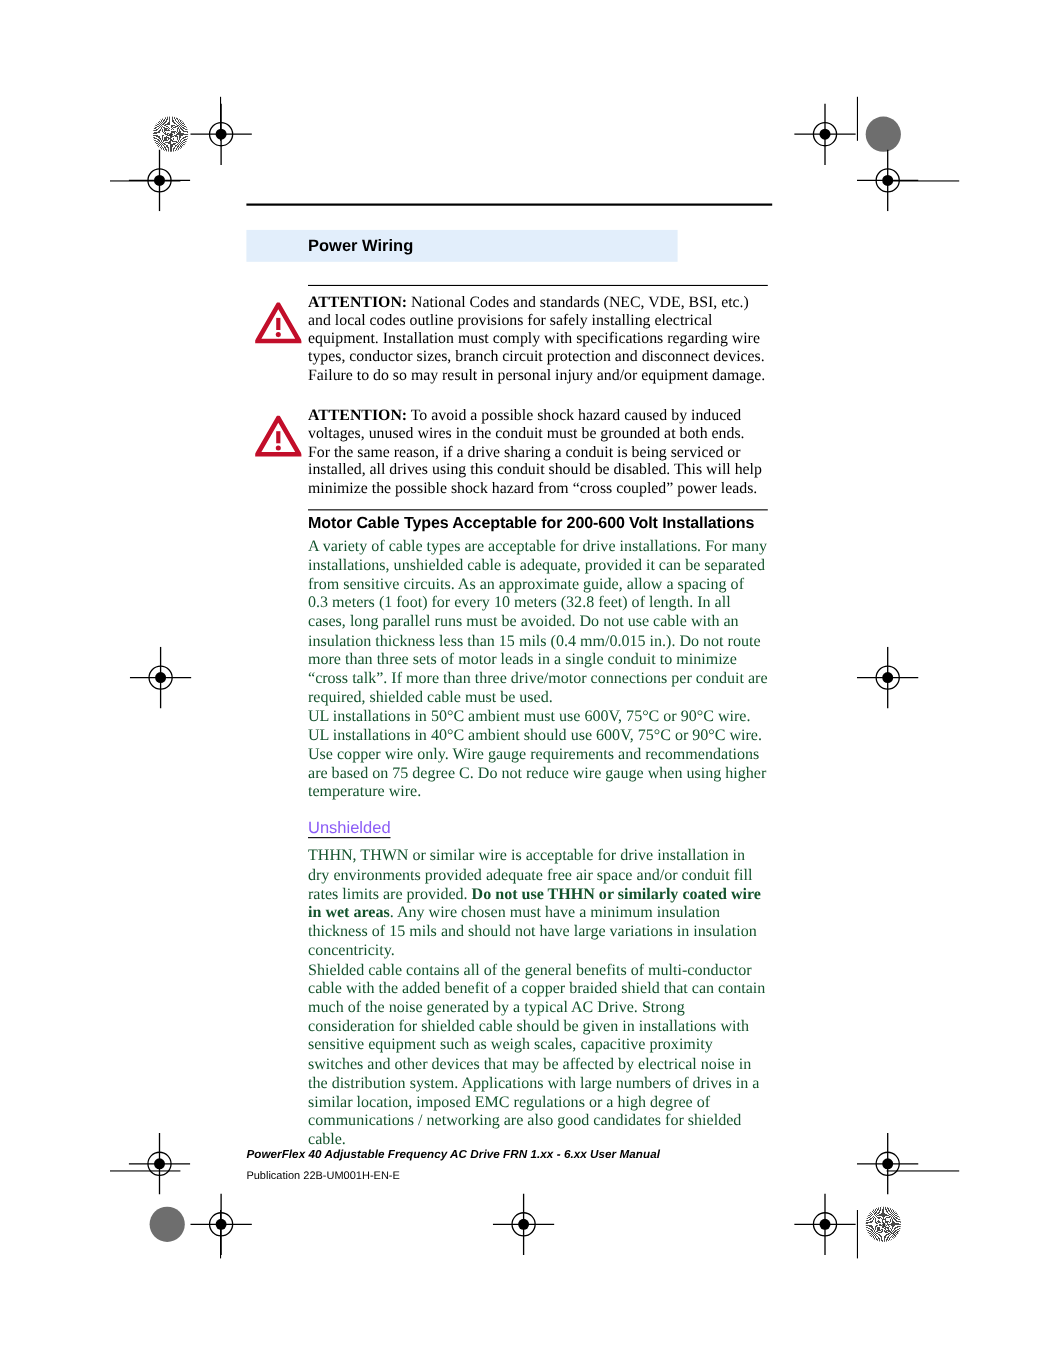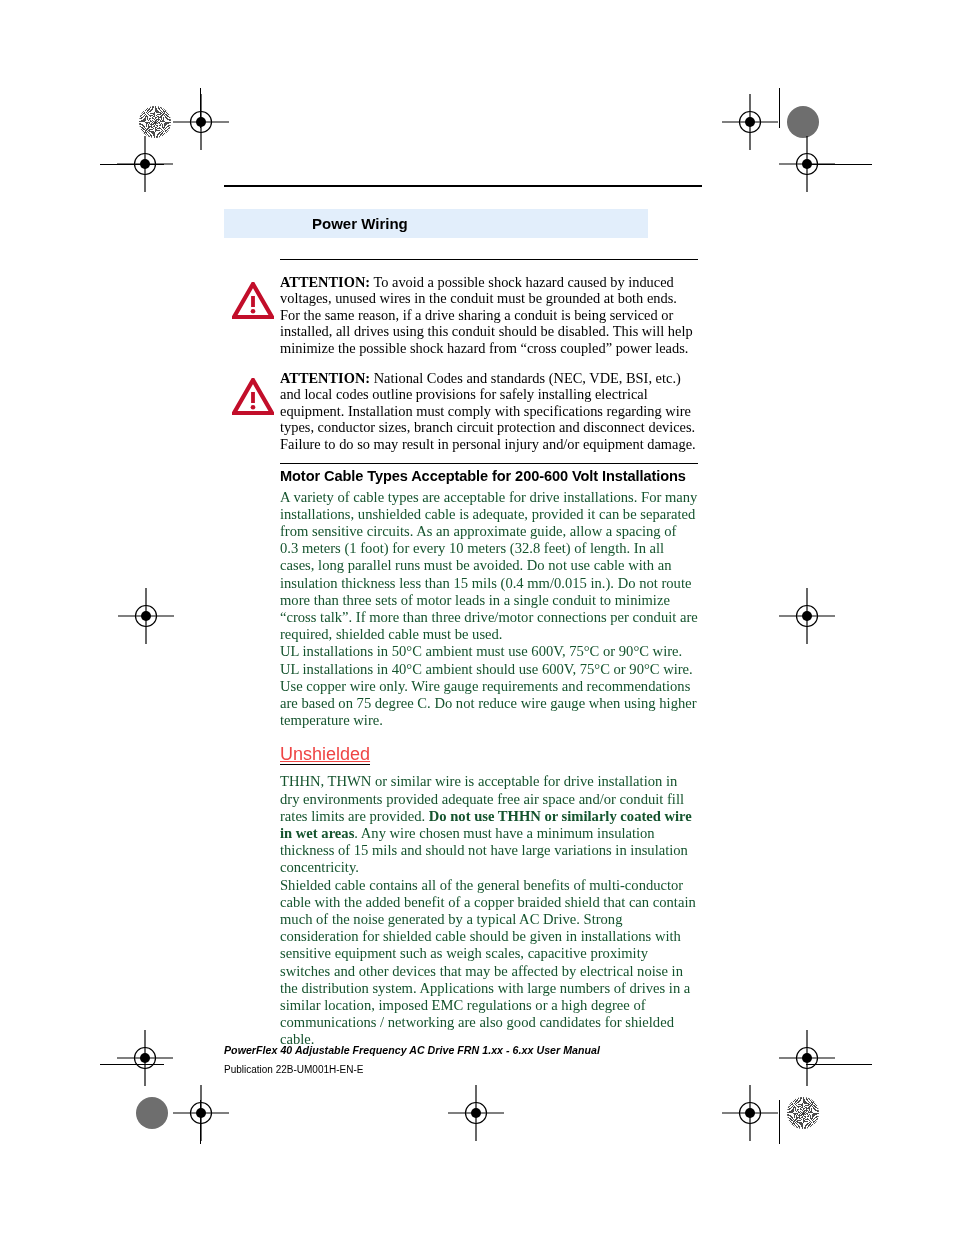--- a/index.html
+++ b/index.html
@@ -104,21 +104,20 @@
     width: 478px;
   }
 
   .sectionband {
     margin-top: 22px;
     background: #e2eefb;
     height: 29px;
     width: 392px;
     display: flex;
     align-items: center;
-    padding-left: 32px;
   }
   .sectionband .title {
     font-family: "Liberation Sans", sans-serif;
     font-weight: bold;
     font-size: 15px;
     color: #000;
     margin-left: 56px;
   }
 
   
@@ -173,27 +172,26 @@
     font-family: "Liberation Serif", serif;
     font-size: 14.6px;
     line-height: 17.2px;
     margin: 0;
     color: #14532d;
   }
   p.body + p.body { margin-top: 0; }
 
   .minihead {
     font-family: "Liberation Sans", sans-serif;
-    font-size: 18px;
-    color: #ef4444;
+    font-size: 15px;
+    color: #8b5cf6;
     margin: 16px 0 8px 0;
     display: inline-block;
     border-bottom: 1px solid #000;
     padding-bottom: 1px;
-    text-decoration: underline;
   }
   .minihead-wrap { line-height: 1; }
 
   
   .footer {
     position: absolute;
     left: 224px;
     top: 1044px;
     width: 470px;
     font-family: "Liberation Sans", sans-serif;
@@ -322,47 +320,47 @@
   <div class="content">
 
     <div class="runhead-rule"></div>
 
     <div class="sectionband">
       <span class="title">Power Wiring</span>
     </div>
 
     <div class="attention-group">
       <div class="rule-thin"></div>
+
+      <div class="attention">
+        <div class="att-icon">
+          <svg width="42" height="38" viewBox="0 0 42 38">
+            <path d="M21 2 L40 35 L2 35 Z" fill="none" stroke="#c20e2a" stroke-width="4.2" stroke-linejoin="miter"></path>
+            <rect x="19.1" y="14" width="3.8" height="11" fill="#c20e2a"></rect>
+            <circle cx="21" cy="29.2" r="2.3" fill="#c20e2a"></circle>
+          </svg>
+        </div>
+        <div class="att-text">
+          <b>ATTENTION:</b><span> National Codes and standards (NEC, VDE, BSI, etc.) and local codes outline provisions for safely installing electrical equipment. Installation must comply with specifications regarding wire types, conductor sizes, branch circuit protection and disconnect devices. Failure to do so may result in personal injury and/or equipment damage.</span>
+        </div>
+      </div>
 
       <div class="attention" style="padding-top:14px;">
         <div class="att-icon">
           <svg width="42" height="38" viewBox="0 0 42 38">
             <path d="M21 2 L40 35 L2 35 Z" fill="none" stroke="#c20e2a" stroke-width="4.2" stroke-linejoin="miter"></path>
             <rect x="19.1" y="14" width="3.8" height="11" fill="#c20e2a"></rect>
             <circle cx="21" cy="29.2" r="2.3" fill="#c20e2a"></circle>
           </svg>
         </div>
         <div class="att-text">
           <b>ATTENTION:</b><span>  To avoid a possible shock hazard caused by induced voltages, unused wires in the conduit must be grounded at both ends. For the same reason, if a drive sharing a conduit is being serviced or installed, all drives using this conduit should be disabled. This will help minimize the possible shock hazard from “cross coupled” power leads.</span>
         </div>
       </div>
 
-      <div class="attention">
-        <div class="att-icon">
-          <svg width="42" height="38" viewBox="0 0 42 38">
-            <path d="M21 2 L40 35 L2 35 Z" fill="none" stroke="#c20e2a" stroke-width="4.2" stroke-linejoin="miter"></path>
-            <rect x="19.1" y="14" width="3.8" height="11" fill="#c20e2a"></rect>
-            <circle cx="21" cy="29.2" r="2.3" fill="#c20e2a"></circle>
-          </svg>
-        </div>
-        <div class="att-text">
-          <b>ATTENTION:</b><span> National Codes and standards (NEC, VDE, BSI, etc.) and local codes outline provisions for safely installing electrical equipment. Installation must comply with specifications regarding wire types, conductor sizes, branch circuit protection and disconnect devices. Failure to do so may result in personal injury and/or equipment damage.</span>
-        </div>
-      </div>
-
       <div class="rule-thin" style="margin-top:4px;"></div>
     </div>
 
     <div class="body-col">
 
       <h3 class="subhead">Motor Cable Types Acceptable for 200-600 Volt Installations</h3>
 
       <p class="body">A variety of cable types are acceptable for drive installations. For many installations, unshielded cable is adequate, provided it can be separated from sensitive circuits. As an approximate guide, allow a spacing of 0.3 meters (1 foot) for every 10 meters (32.8 feet) of length. In all cases, long parallel runs must be avoided. Do not use cable with an insulation thickness less than 15 mils (0.4 mm/0.015 in.). Do not route more than three sets of motor leads in a single conduit to minimize “cross talk”. If more than three drive/motor connections per conduit are required, shielded cable must be used.</p>
       <p class="body">UL installations in 50°C ambient must use 600V, 75°C or 90°C wire. UL installations in 40°C ambient should use 600V, 75°C or 90°C wire. Use copper wire only. Wire gauge requirements and recommendations are based on 75 degree C. Do not reduce wire gauge when using higher temperature wire.</p>
 

